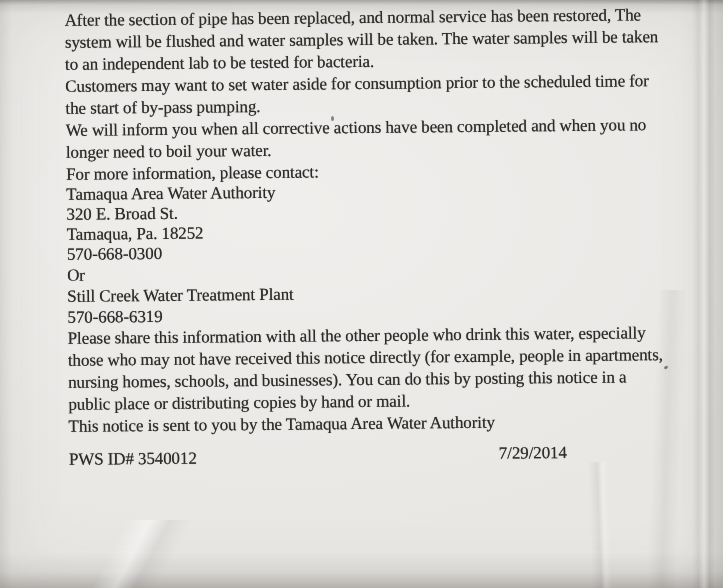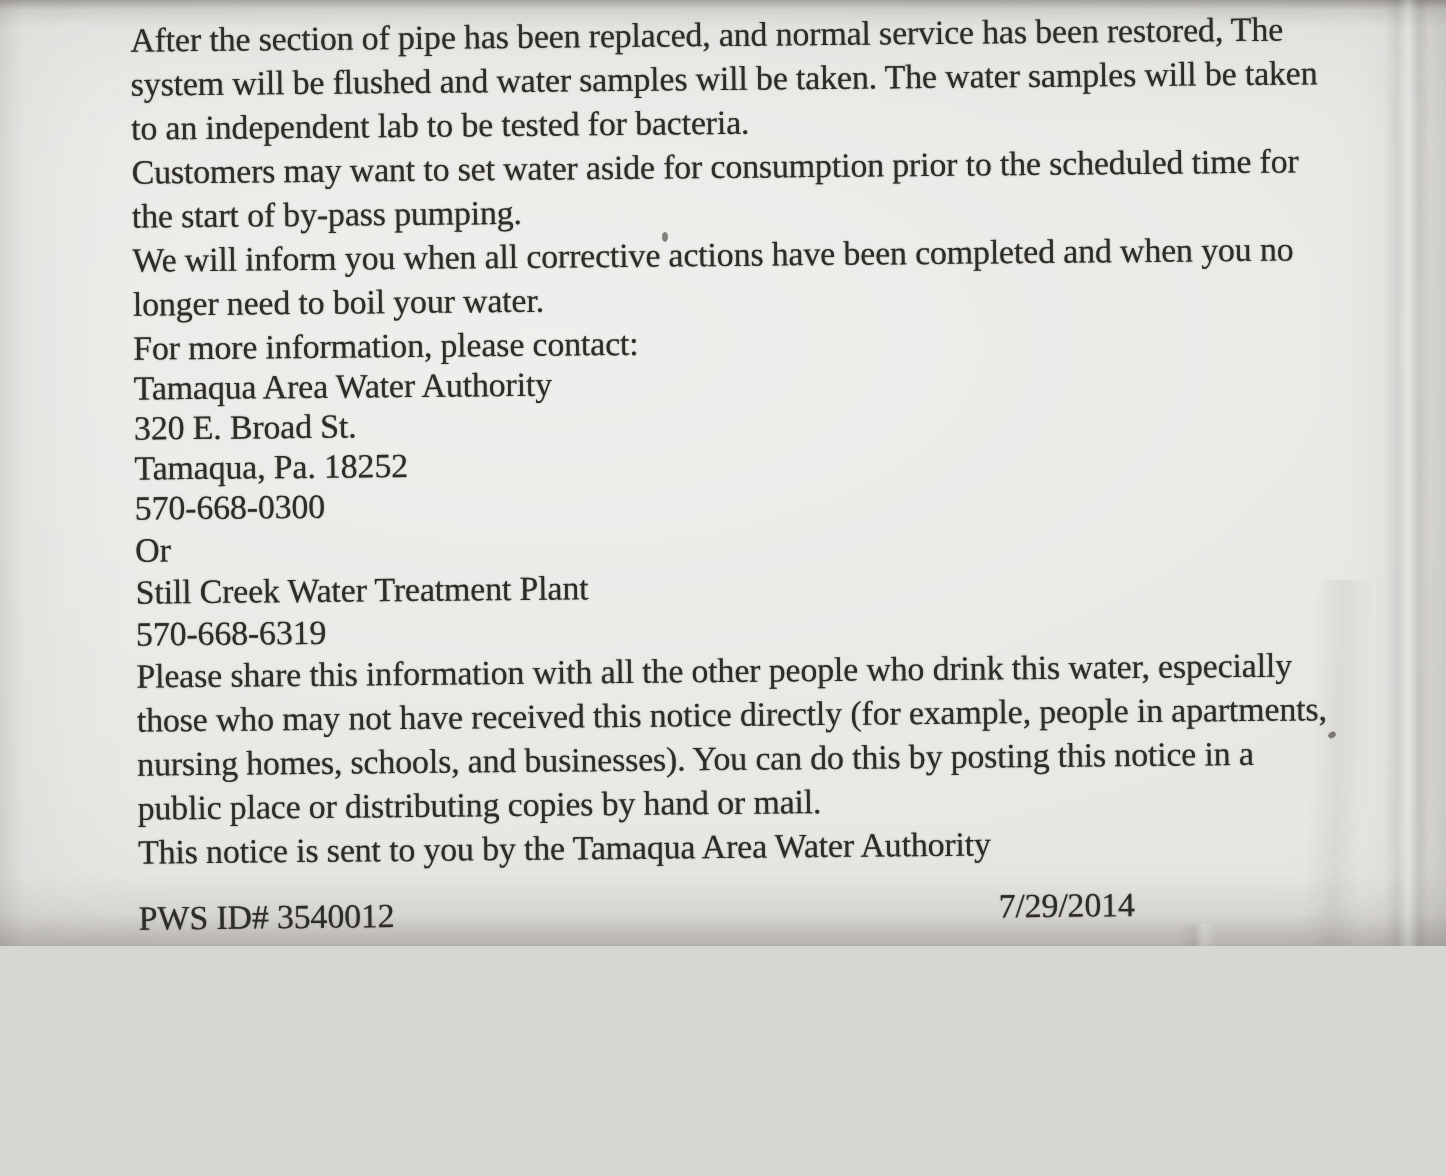--- a/index.html
+++ b/index.html
@@ -3,21 +3,21 @@
 <meta charset="utf-8">
 <style>
   html, body {
     margin: 0;
     padding: 0;
     background: #d8d6d3;
   }
   .photo {
     position: relative;
     width: 723px;
-    height: 473px;
+    height: 588px;
     overflow: hidden;
     background:
       radial-gradient(130% 95% at 38% 36%, rgba(255,255,255,0.32), rgba(255,255,255,0) 62%),
       linear-gradient(to bottom, rgba(90,87,83,0.50) 0px, rgba(90,87,83,0.14) 5px, rgba(90,87,83,0) 14px),
       linear-gradient(to top, rgba(76,72,68,0.30) 0px, rgba(76,72,68,0.08) 16px, rgba(76,72,68,0) 36px),
       linear-gradient(to right, rgba(76,72,68,0.10) 0px, rgba(76,72,68,0) 12px),
       linear-gradient(to left, rgba(76,72,68,0.14) 0px, rgba(76,72,68,0.04) 20px, rgba(76,72,68,0) 44px),
       #e9e7e4;
     font-family: "Liberation Serif", "DejaVu Serif", serif;
   }

